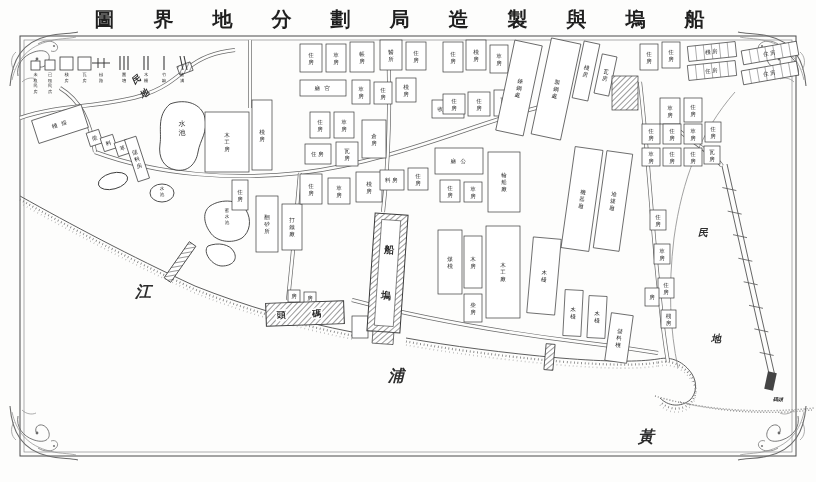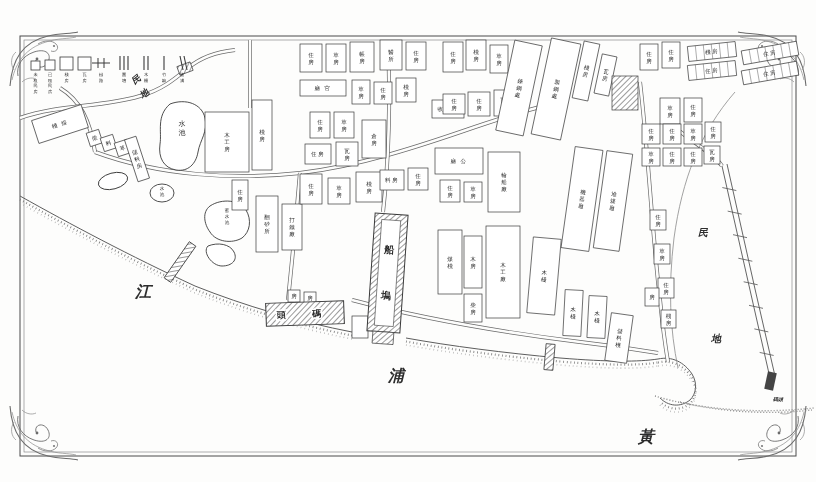--- a/index.html
+++ b/index.html
@@ -7,20 +7,21 @@
         font-family:"Liberation Serif", serif;}
   .map-title{position:absolute;top:6px;left:0;right:0;text-align:center;
         font-size:20px;font-weight:bold;color:#1f1f1f;letter-spacing:17px;}
   svg{position:absolute;left:0;top:0;}
   svg text{font-family:"Liberation Serif", serif;fill:#2d2d2d;}
 </style>
 </head>
 <body>
 
 <div class="page">
+  <div class="map-title">圖 界 地 分 劃 局 造 製 與 塢 船</div>
   <svg id="map" width="816" height="482" viewBox="0 0 816 482">
     <defs>
       <pattern id="hatch" width="4" height="4" patternUnits="userSpaceOnUse" patternTransform="rotate(45)">
         <rect width="4" height="4" fill="#ffffff"></rect>
         <line x1="0" y1="0" x2="0" y2="4" stroke="#555" stroke-width="1.2"></line>
       </pattern>
       <g id="corner-flourish">
         <path d="M2,56 C4,30 14,12 40,6 C52,3 62,4 70,2" fill="none" stroke="#6b6b6b" stroke-width="1.1"></path>
         <path d="M4,50 C8,32 18,18 38,12 C50,8 60,9 68,7" fill="none" stroke="#8a8a8a" stroke-width="0.7"></path>
         <path d="M10,46 C8,36 14,26 26,22 C38,18 44,24 40,32 C36,40 26,38 28,30" fill="none" stroke="#6b6b6b" stroke-width="0.9"></path>

